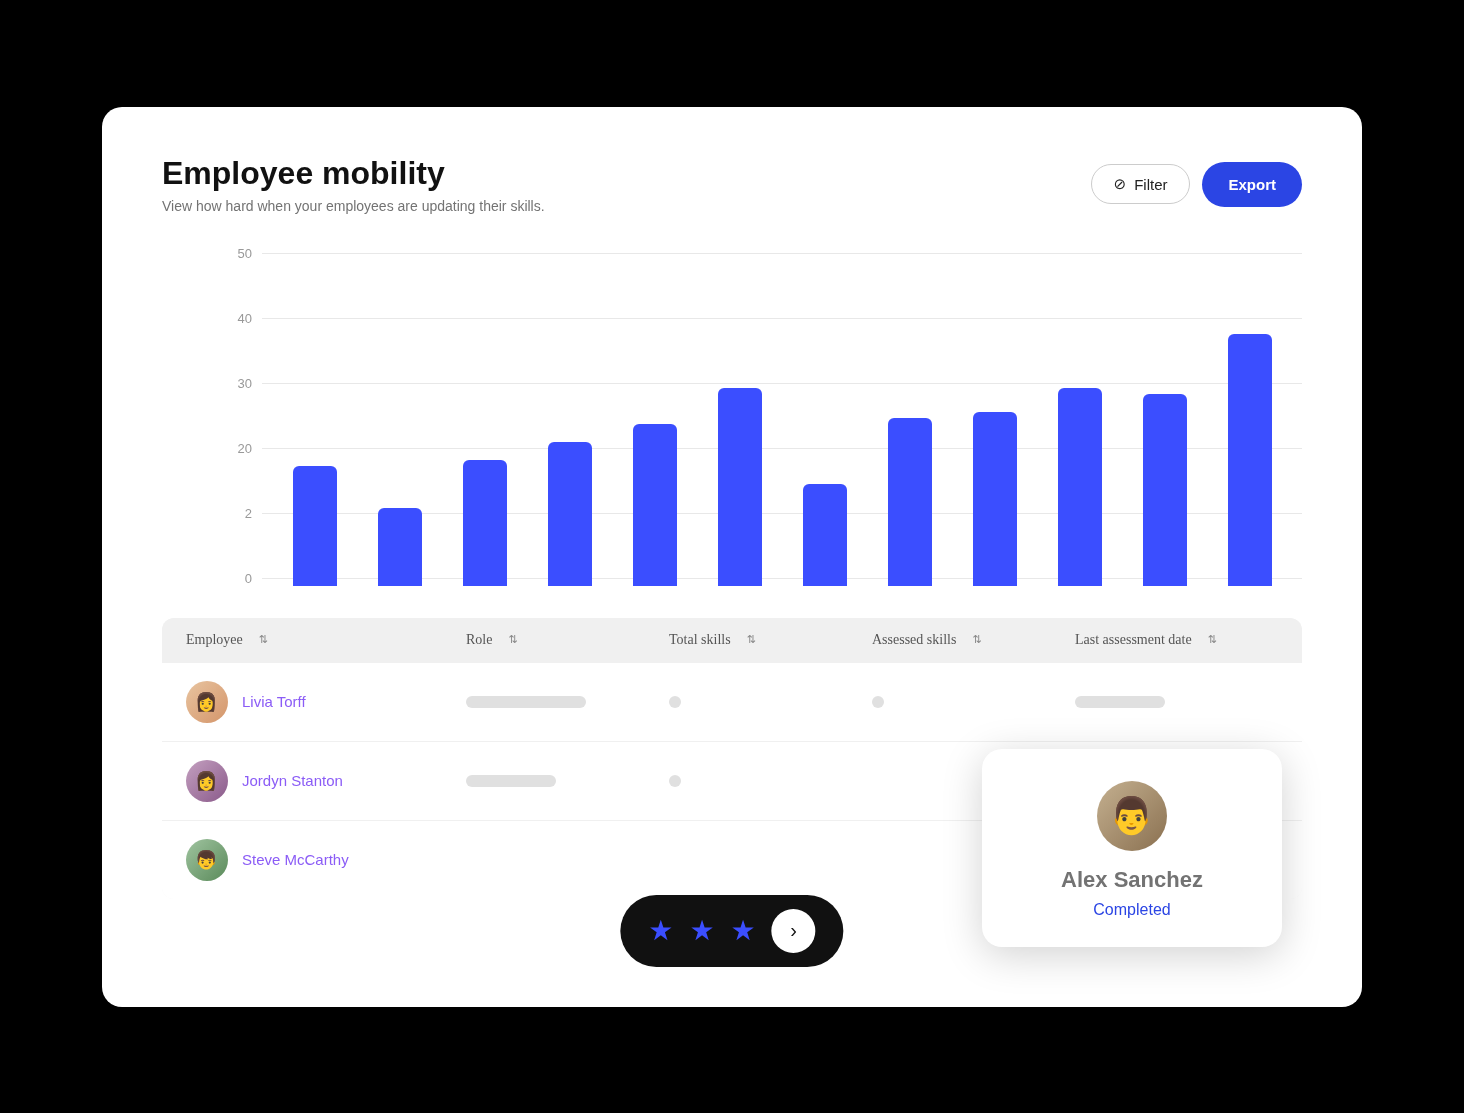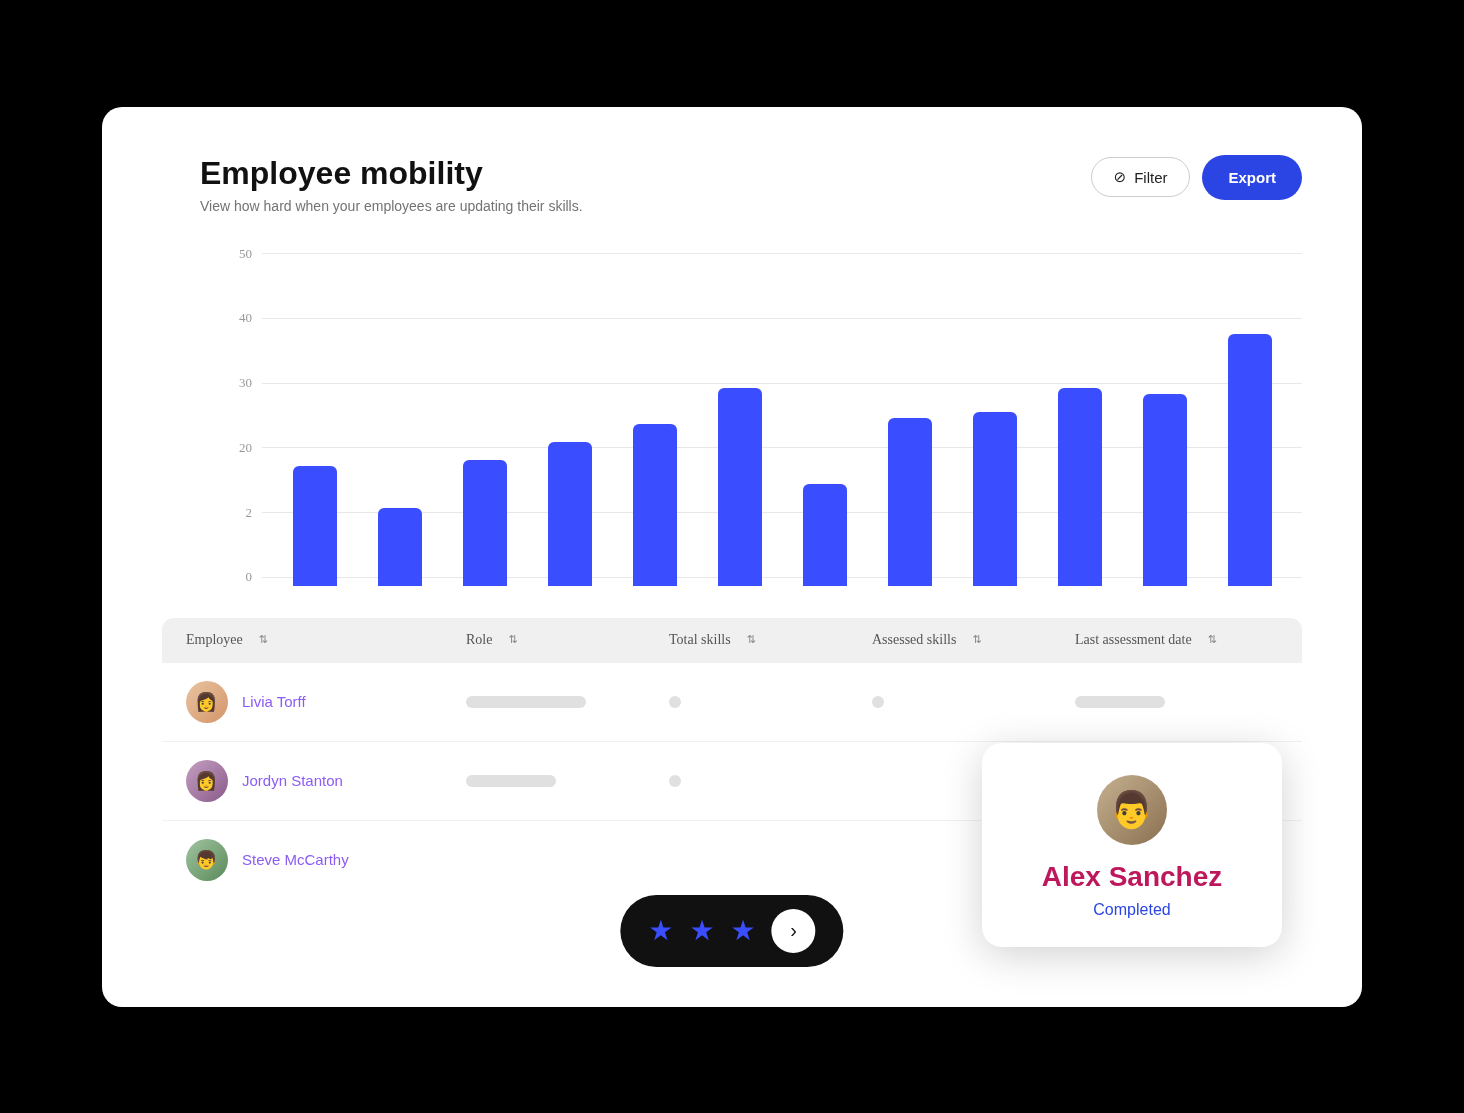--- a/index.html
+++ b/index.html
@@ -17,23 +17,22 @@
       background: #fff;
       border-radius: 20px;
       padding: 48px 60px 60px;
       position: relative;
       overflow: hidden;
     }
     
     .header {
       display: flex;
       justify-content: space-between;
-      align-items: flex-start;
+      align-items: center;
       margin-bottom: 32px;
-      margin-left: 38px;
     }
     .header-left h1 {
       font-size: 32px;
       font-weight: 700;
       color: #111;
       margin-bottom: 6px;
     }
     .header-left p {
       font-size: 14px;
       color: #737373;
@@ -67,21 +66,20 @@
     }
     
     .chart-area {
       position: relative;
       margin-bottom: 32px;
       padding-left: 50px;
     }
     .chart-grid {
       position: relative;
       height: 340px;
-      font-family: Liberation Serif, serif;
     }
     .grid-lines {
       position: absolute;
       top: 0; left: 0; right: 0; bottom: 0;
       display: flex;
       flex-direction: column;
       justify-content: space-between;
     }
     .grid-line {
       display: flex;
@@ -217,23 +215,23 @@
       height: 70px;
       border-radius: 50%;
       background: #c9a96e;
       margin-bottom: 16px;
       overflow: hidden;
       display: flex;
       align-items: center;
       justify-content: center;
     }
     .popup-name {
-      font-size: 28px;
+      font-size: 22px;
       font-weight: 700;
-      color: #be185d;
+      color: #737373;
       margin-bottom: 8px;
     }
     .popup-status {
       font-size: 16px;
       font-weight: 500;
       color: #2b45e4;
     }
     
     .rating-strip {
       position: absolute;

